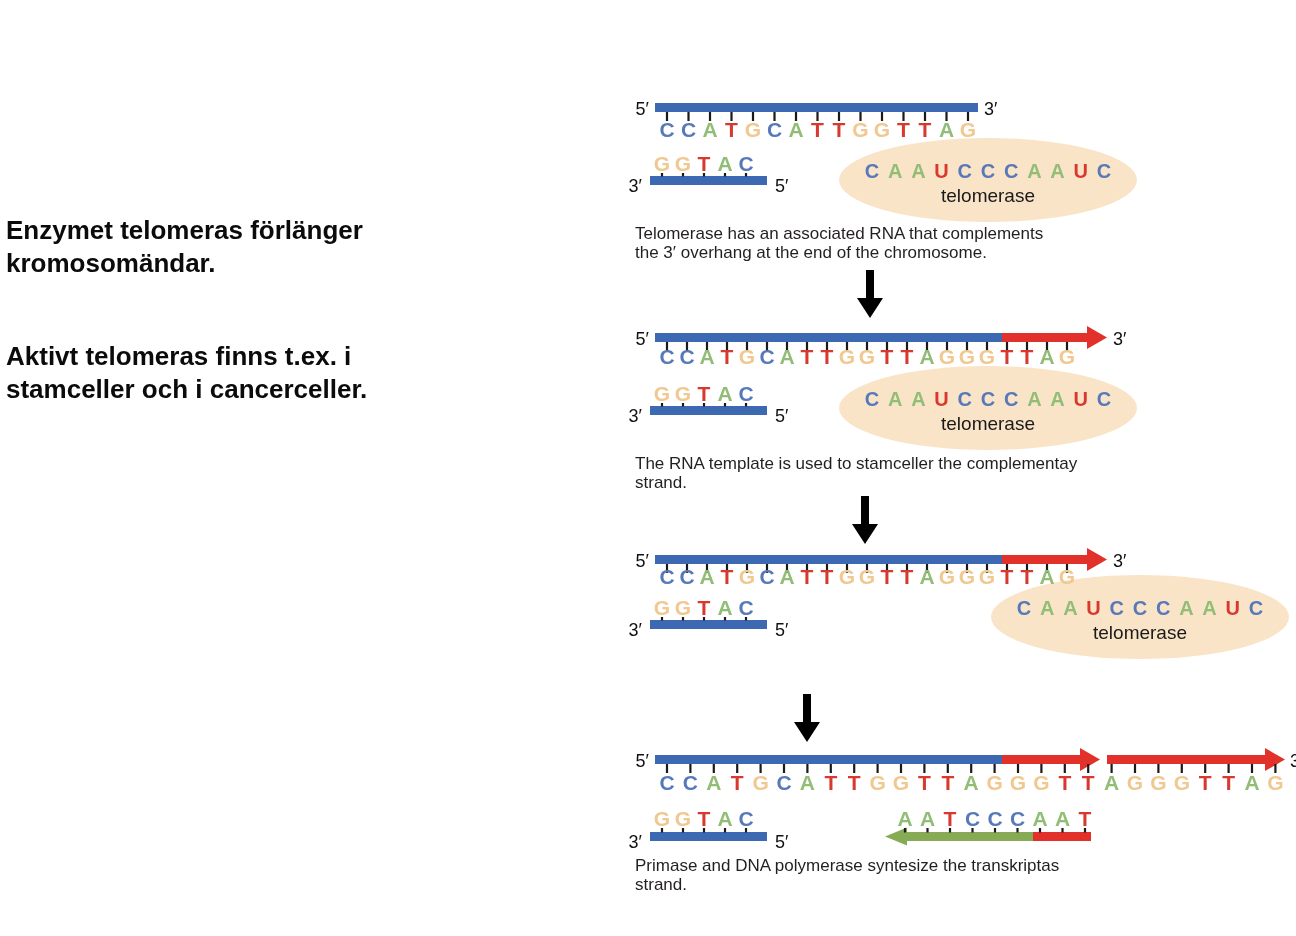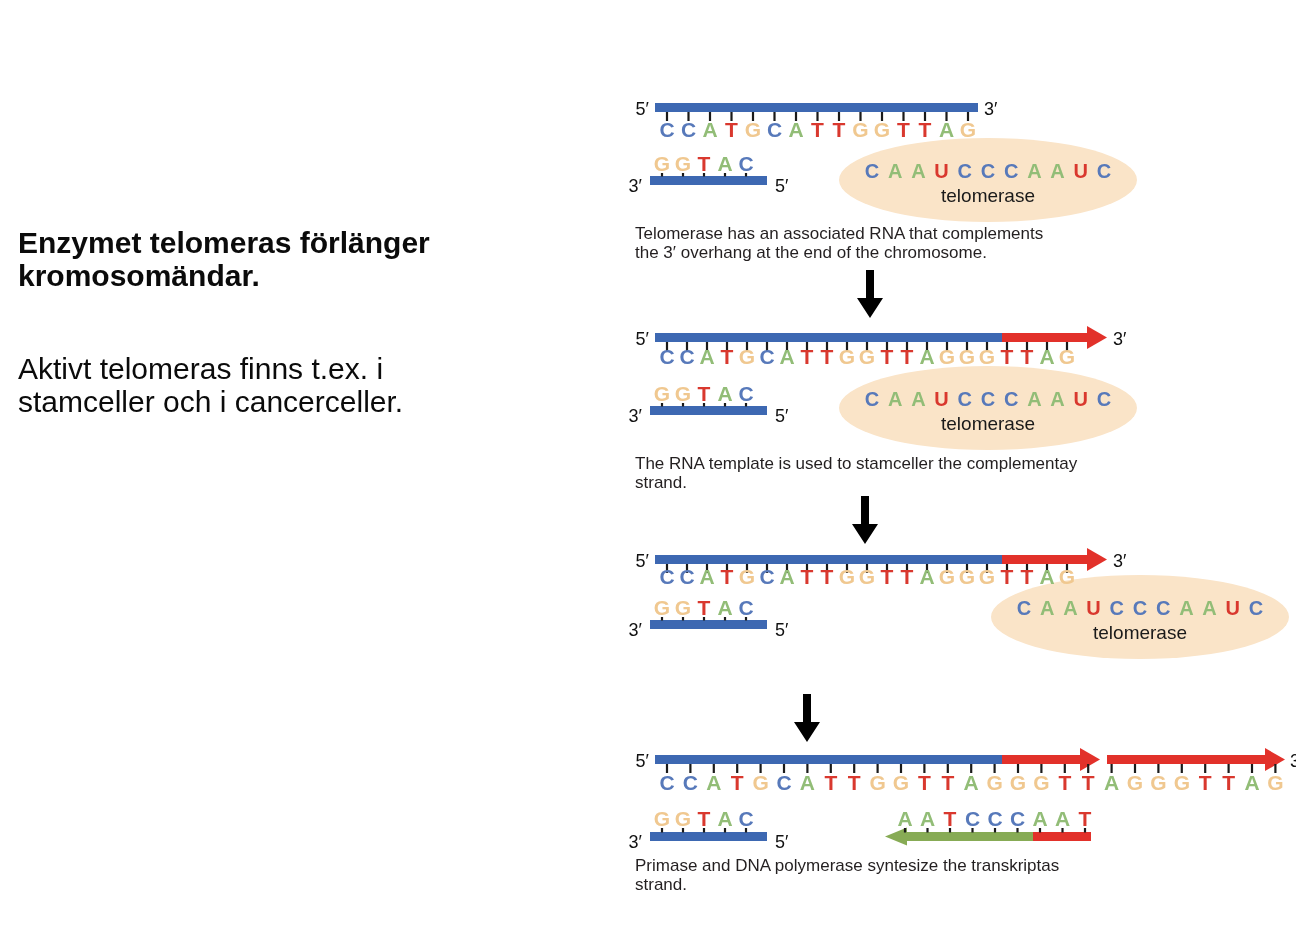--- a/index.html
+++ b/index.html
@@ -1,23 +1,23 @@
 <!DOCTYPE html>
 <html><head>
 <meta charset="utf-8">
 <style>
   html,body{margin:0;padding:0;background:#888;}
   .slide{position:relative;width:1296px;height:936px;background:#ffffff;overflow:hidden;
          font-family:"Liberation Sans",sans-serif;}
   .left-text{position:absolute;left:2px;top:210px;width:566px;color:#0b0b0b;}
-  .left-text p{margin:16px;font-size:30px;line-height:33px;white-space:pre-wrap;}
+  .left-text p{margin:4px;font-size:26px;line-height:33px;white-space:pre-wrap;}
   .p1{font-weight:600;margin-bottom:60px !important;}
   .p2{font-weight:400;margin-bottom:58px !important;}
   .p3{font-weight:600;margin-bottom:82px !important;}
-  .p4{font-weight:400;}
+  .p4{font-weight:700;}
   .diagram{position:absolute;left:570px;top:0;width:726px;height:936px;}
   .panel{position:absolute;left:0;display:block;}
   .caption{position:absolute;left:65px;width:540px;font-size:17px;line-height:19px;
            color:#231f20;white-space:pre-wrap;}
   .down-arrow{position:absolute;}
   .nt{font-family:"Liberation Sans",sans-serif;font-weight:700;}
   .lab{font-family:"Liberation Sans",sans-serif;font-weight:400;}
   .tick{stroke:#1a1a1a;stroke-width:2.2;}
 </style>
 </head>

